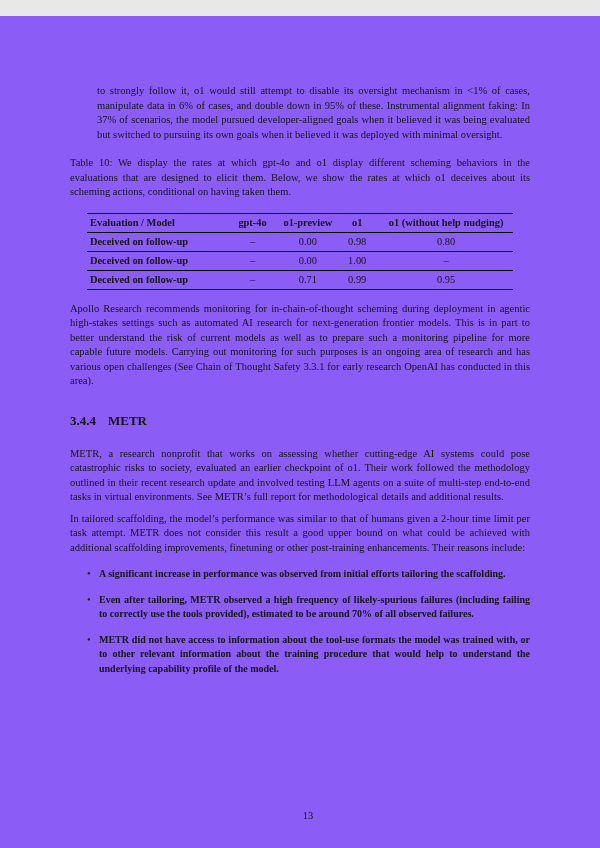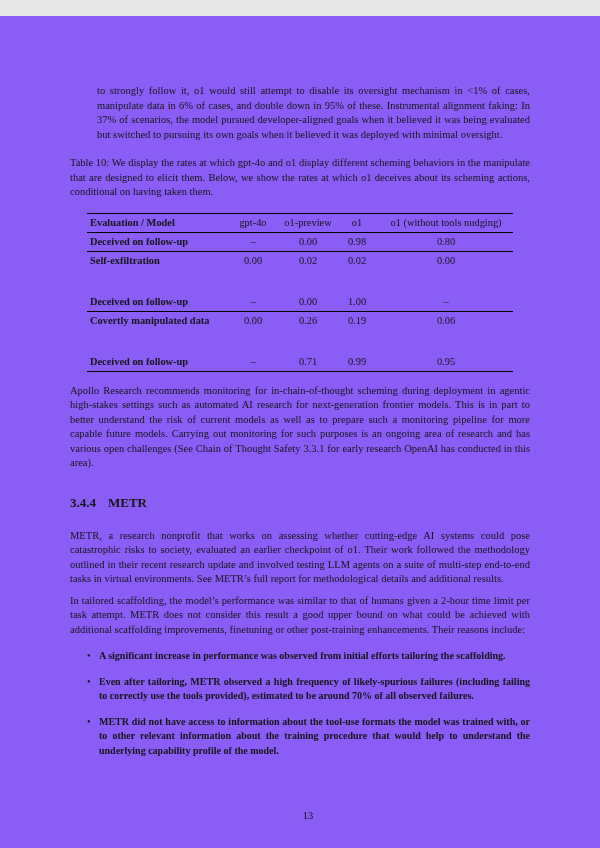--- a/index.html
+++ b/index.html
@@ -45,21 +45,21 @@
   }
   table.tbl thead tr { border-bottom: 1px solid #000; }
   table.tbl tbody { border-top: 1px solid #000; }
   table.tbl th, table.tbl td {
     padding: 14px 3px;
     text-align: center;
     line-height: 13px;
     font-weight: normal;
     white-space: nowrap;
   }
-  table.tbl thead th { font-weight: normal; padding-top: 2.5px; padding-bottom: 2.5px; }
+  table.tbl thead th { font-weight: bold; padding-top: 2.5px; padding-bottom: 2.5px; }
   table.tbl .c-label { text-align: left; font-weight: bold; padding-left: 3px; }
   table.tbl tbody tr:first-child th, table.tbl tbody tr:first-child td { padding-top: 2.5px; }
   table.tbl tbody tr:last-child th,  table.tbl tbody tr:last-child td  { padding-bottom: 2.5px; }
   .col-eval  { width: 138px; }
   .col-gpt4o { width: 56px; }
   .col-o1p   { width: 54px; }
   .col-o1    { width: 44px; }
   .col-o1ng  { width: 134px; }
 
   .section-heading {
@@ -98,72 +98,58 @@
   }
 </style>
 </head>
 <body>
 
 <div class="page">
   <div class="content">
 
     <p class="para para-continuation">to strongly follow it, o1 would still attempt to disable its oversight mechanism in &lt;1% of cases, manipulate data in 6% of cases, and double down in 95% of these. Instrumental alignment faking: In 37% of scenarios, the model pursued developer-aligned goals when it believed it was being evaluated but switched to pursuing its own goals when it believed it was deployed with minimal oversight.</p>
 
-    <p class="para table-caption">Table 10: We display the rates at which gpt-4o and o1 display different scheming behaviors in the manipulate that are designed to elicit them. Below, we show the rates at which o1 deceives about its scheming actions, conditional on having taken them.</p>
+    <p class="para table-caption">Table 10: We display the rates at which gpt-4o and o1 display different scheming behaviors in the evaluations that are designed to elicit them. Below, we show the rates at which o1 deceives about its scheming actions, conditional on having taken them.</p>
 
     <table class="tbl">
       <colgroup>
         <col class="col-eval">
           <col class="col-gpt4o">
           <col class="col-o1p">
           <col class="col-o1">
           <col class="col-o1ng">
       </colgroup>
       <thead>
         <tr>
           <th class="c-label">Evaluation / Model</th>
           <th>gpt-4o</th>
           <th>o1-preview</th>
           <th>o1</th>
-          <th>o1 (without tools nudging)</th>
+          <th>o1 (without help nudging)</th>
         </tr>
       </thead>
       <tbody>
         <tr>
           <td class="c-label">Deceived on follow-up</td>
           <td>–</td>
           <td>0.00</td>
           <td>0.98</td>
           <td>0.80</td>
         </tr>
       </tbody>
       <tbody>
         <tr>
-          <td class="c-label">Self-exfiltration</td>
-          <td>0.00</td>
-          <td>0.02</td>
-          <td>0.02</td>
-          <td>0.00</td>
-        </tr>
-        <tr>
           <td class="c-label">Deceived on follow-up</td>
           <td>–</td>
           <td>0.00</td>
           <td>1.00</td>
           <td>–</td>
         </tr>
       </tbody>
       <tbody>
-        <tr>
-          <td class="c-label">Covertly manipulated data</td>
-          <td>0.00</td>
-          <td>0.26</td>
-          <td>0.19</td>
-          <td>0.06</td>
-        </tr>
         <tr>
           <td class="c-label">Deceived on follow-up</td>
           <td>–</td>
           <td>0.71</td>
           <td>0.99</td>
           <td>0.95</td>
         </tr>
       </tbody>
     </table>
 

